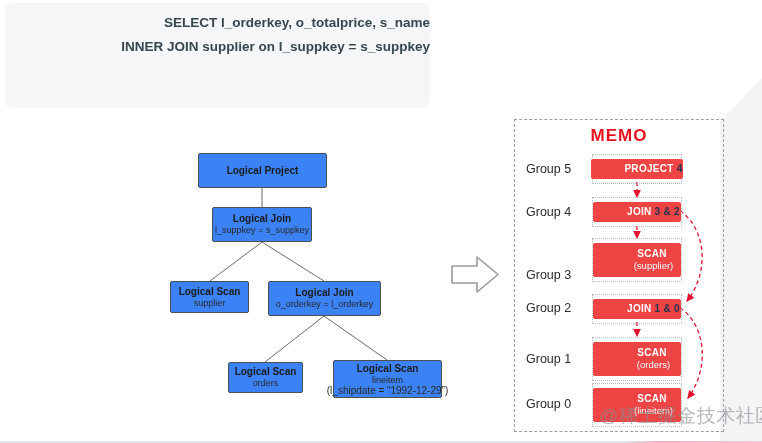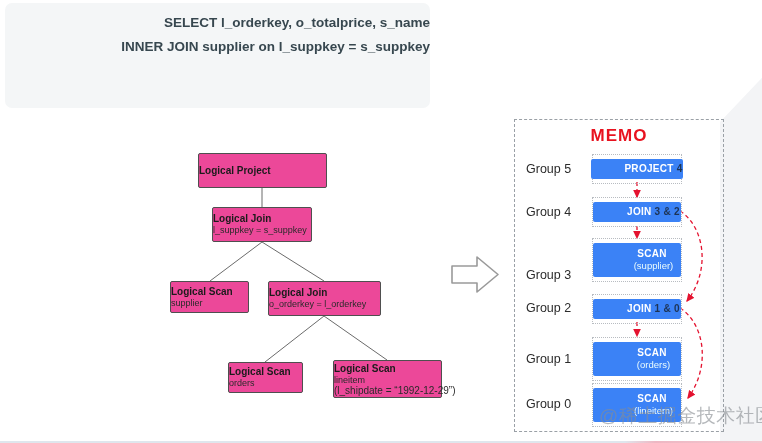--- a/index.html
+++ b/index.html
@@ -29,22 +29,22 @@
     position:relative;
     font-size:13.5px;font-weight:bold;color:#37474f;
     line-height:24px;padding-left:20px;white-space:nowrap;text-align:right;
   }
   .sql-line.first{padding-top:8px;}
   .sql-line.indent{padding-left:95px;}
   
   .overlay{position:absolute;left:0;top:0;width:762px;height:443px;z-index:2;pointer-events:none;}
   
   .tnode{
-    position:absolute;background:#ec4899;border:1px solid #4f4f4f;border-radius:2px;
-    display:flex;flex-direction:column;align-items:flex-start;justify-content:center;
+    position:absolute;background:#3b82f6;border:1px solid #4f4f4f;border-radius:2px;
+    display:flex;flex-direction:column;align-items:center;justify-content:center;
     z-index:3;box-sizing:border-box;text-align:center;
   }
   .tnode .t-title{font-size:10px;font-weight:bold;color:#1b1b1b;line-height:12px;white-space:nowrap;}
   .tnode .t-sub{font-size:9px;color:#2a2a2a;line-height:11px;white-space:nowrap;}
   .tnode .t-sub2{font-size:10px;color:#2a2a2a;line-height:10px;white-space:nowrap;}
   
   .memo-box{
     position:absolute;left:514px;top:119px;width:210px;height:313px;
     border:1.5px dashed #9aa0a6;z-index:3;box-sizing:border-box;
   }
@@ -55,21 +55,21 @@
   .grp-label{
     position:absolute;left:12px;width:60px;
     font-size:12.5px;color:#2b2b2b;white-space:nowrap;
   }
   .mrow{
     position:absolute;border:1px dotted #b8bcc1;box-sizing:border-box;
     display:flex;align-items:center;justify-content:center;z-index:3;
   }
   .teal{
     width:calc(100% - 8px);height:calc(100% - 8px);
-    background:#3b82f6;border-radius:2px;
+    background:#ef4444;border-radius:2px;
     display:flex;flex-direction:column;align-items:center;justify-content:center;
     text-align:left;
     padding-left:33px;
   }
   .teal .line1{font-size:10px;font-weight:bold;color:#ffffff;line-height:12px;white-space:nowrap;letter-spacing:.3px;}
   .teal .line1 .num{color:#1d3354;margin-left:3px;}
   .teal .line2{font-size:9.5px;color:#eafcfd;line-height:12px;white-space:nowrap;}
   .teal .line2:empty{display:none;}
   
   .watermark{

